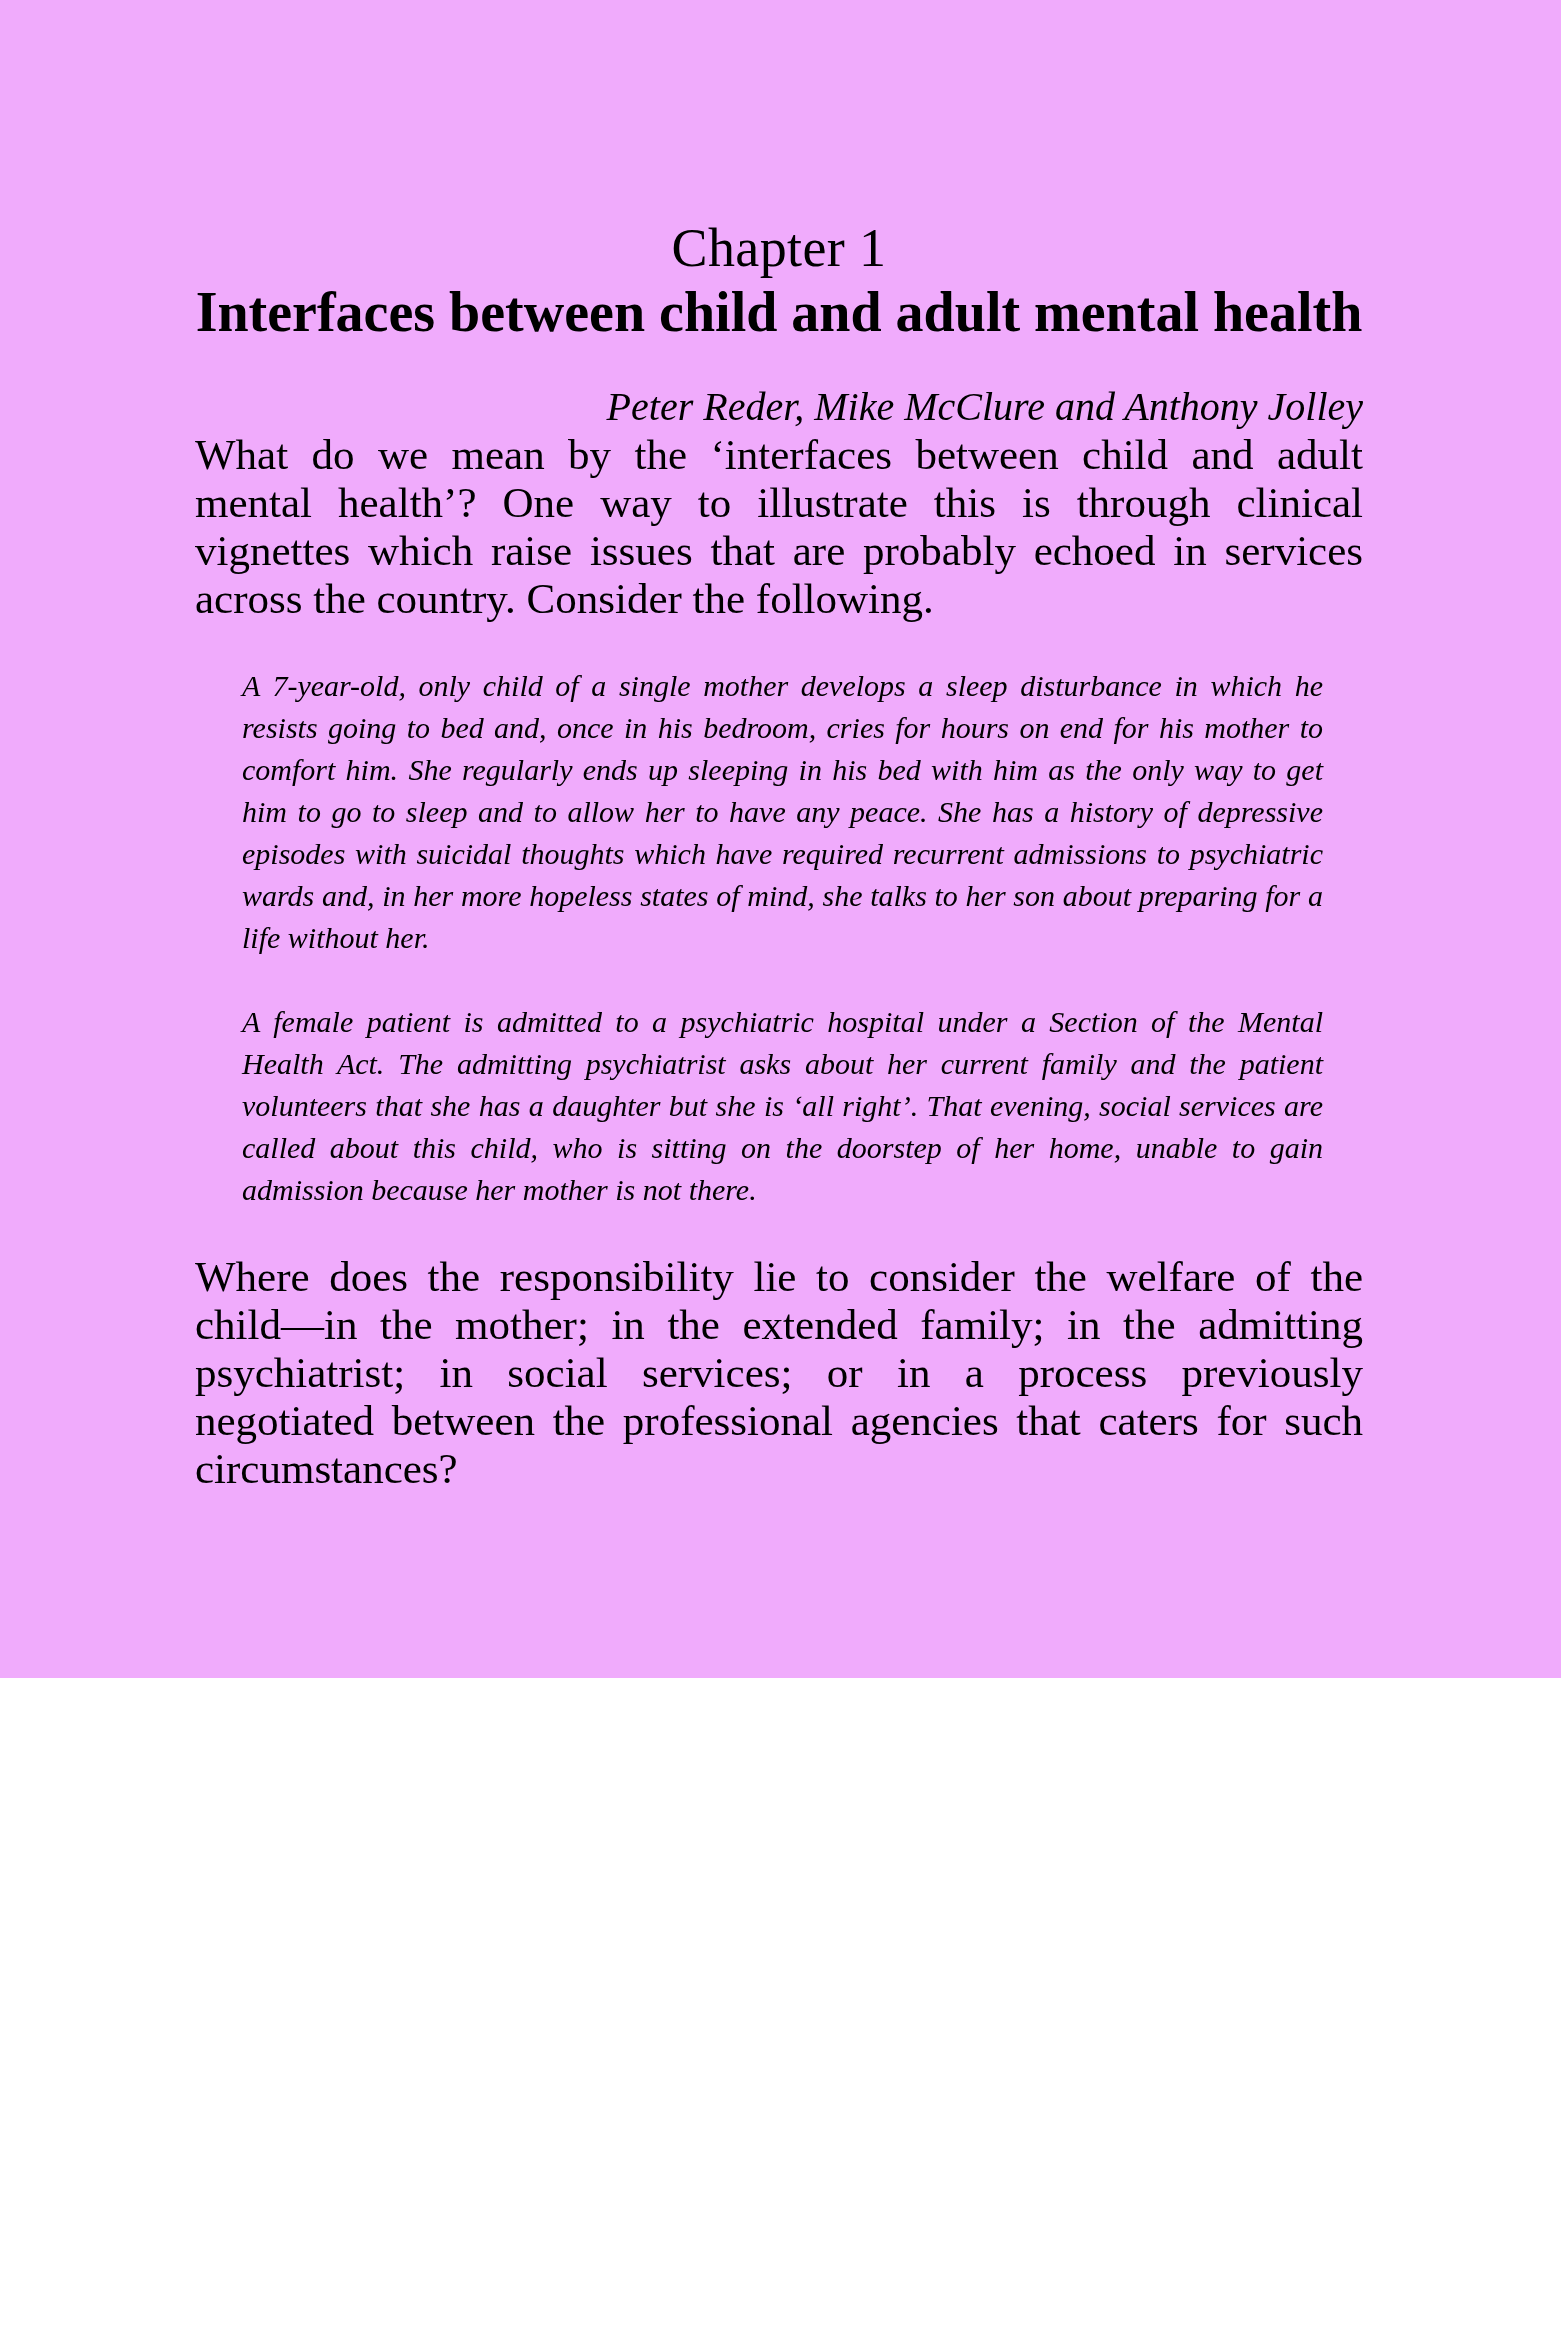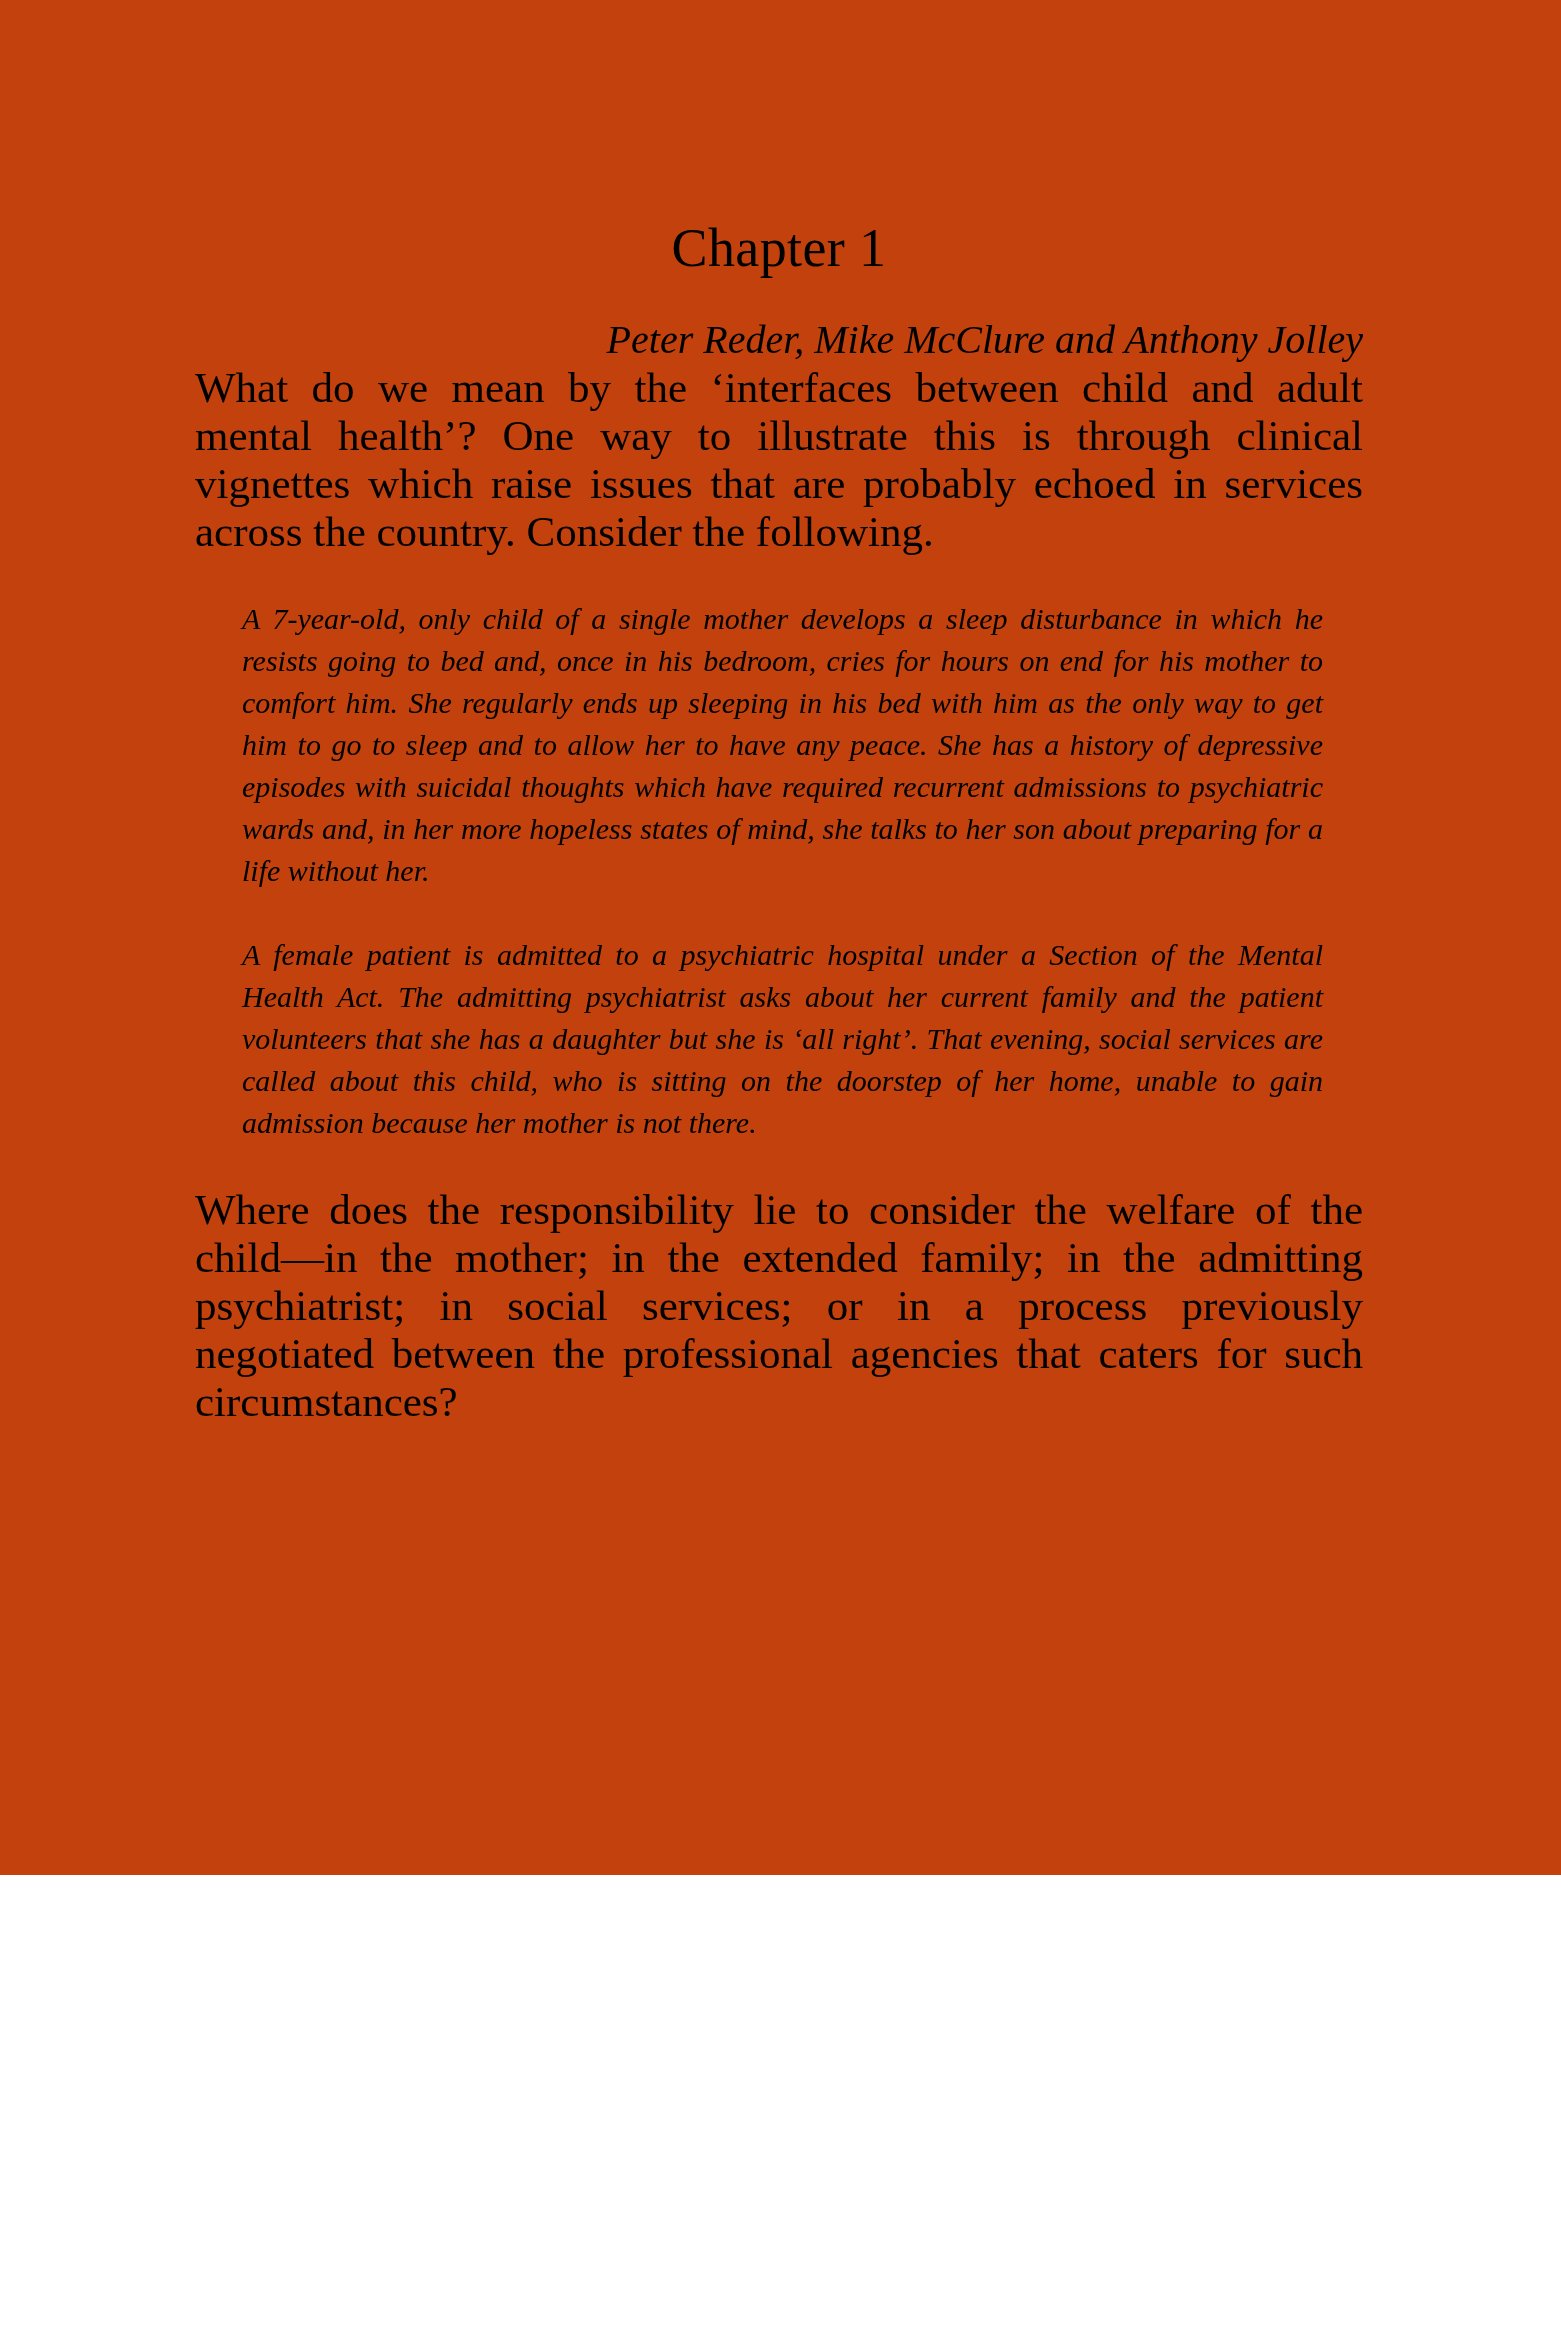--- a/index.html
+++ b/index.html
@@ -3,22 +3,22 @@
 <meta charset="utf-8">
 <style>
   html, body {
     margin: 0;
     padding: 0;
     background: #ffffff;
   }
   .page {
     position: relative;
     width: 1561px;
-    height: 1875px;
-    background: #c2410c;
+    height: 1678px;
+    background: #f0abfc;
     color: #000000;
     font-family: "Liberation Serif", serif;
     overflow: hidden;
   }
   .content {
     padding: 0 198px 0 195px; 
   }
   .chapter-label {
     margin-top: 217px;
     font-size: 54px;
@@ -66,20 +66,21 @@
   }
 </style>
 </head>
 <body>
 
 <div class="page">
   <div class="content">
 
     <div class="chapter-label">Chapter 1</div>
 
+    <h1 class="book-title">Interfaces between child and adult mental health</h1>
 
     <div class="authors">Peter Reder, Mike McClure and Anthony Jolley</div>
 
 
     <p class="para">What do we mean by the ‘interfaces between child and adult mental health’? One way to illustrate this is through clinical vignettes which raise issues that are probably echoed in services across the country. Consider the following.</p>
 
     <p class="vignette">A 7-year-old, only child of a single mother develops a sleep disturbance in which he resists going to bed and, once in his bedroom, cries for hours on end for his mother to comfort him. She regularly ends up sleeping in his bed with him as the only way to get him to go to sleep and to allow her to have any peace. She has a history of depressive episodes with suicidal thoughts which have required recurrent admissions to psychiatric wards and, in her more hopeless states of mind, she talks to her son about preparing for a life without her.</p>
 
 
     <p class="vignette">A female patient is admitted to a psychiatric hospital under a Section of the Mental Health Act. The admitting psychiatrist asks about her current family and the patient volunteers that she has a daughter but she is ‘all right’. That evening, social services are called about this child, who is sitting on the doorstep of her home, unable to gain admission because her mother is not there.</p>

